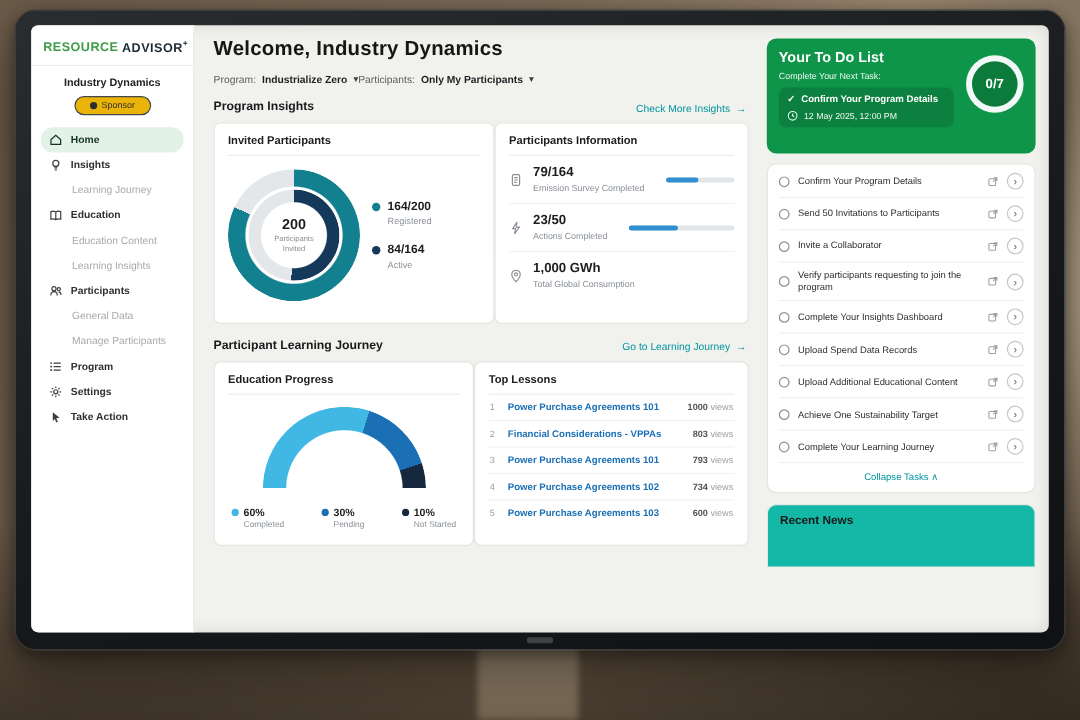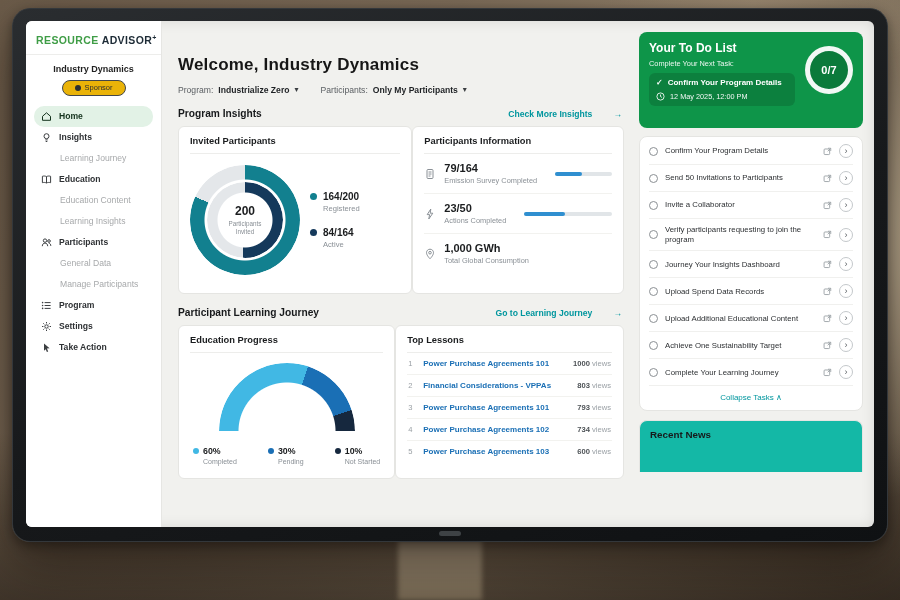--- a/index.html
+++ b/index.html
@@ -34,29 +34,29 @@
 .nav{padding:2px 8px}
 .nav-item{display:flex;align-items:center;gap:7px;height:21px;padding:0 7px;border-radius:10px;
   font-size:8.6px;font-weight:bold;color:#2e3134;cursor:pointer;white-space:nowrap}
 .nav-item.active{background:#e2f2e6;color:#14331d}
 .nav-item.sub{font-weight:normal;color:#a7a9ab;padding-left:26px}
 .nav-icon{width:11px;height:11px;display:inline-flex}
 .nav-icon svg{stroke-width:1}
 
 
 .main{flex:1;min-width:0;padding:10px 10px 0 16px}
-h1.title{font-size:17px;color:#161616;letter-spacing:.2px;margin:24px 0 10px}
-.filters{display:flex;gap:22px;align-items:flex-start}
+h1.title{font-size:17px;color:#161616;letter-spacing:.2px;margin:0 0 10px}
+.filters{display:flex;align-items:flex-start}
 .filter{display:flex;gap:5px;align-items:center;cursor:pointer}
 .f-label{font-size:8.6px;color:#5c6064}
 .f-value{font-size:8.6px;font-weight:bold;color:#1e2124}
 .f-chev{font-size:8px;color:#3a3e41;line-height:1}
 .section-row{display:flex;justify-content:space-between;align-items:center;margin:13px 2px 7px 0}
 .section-title{font-size:10.2px;font-weight:bold;color:#17191b}
-.section-link{font-size:8.6px;font-weight:bold;color:var(--accent-teal,#00969e);cursor:pointer;display:flex;gap:21px;align-items:flex-end}
+.section-link{font-size:8.6px;font-weight:normal;color:var(--accent-teal,#00969e);cursor:pointer;display:flex;gap:5px;align-items:flex-end}
 .cards-row{display:flex;}
 .card{background:#fff;border:1px solid #e5e5e2;border-radius:6px;padding:9px 11px;}
 .card-title{font-size:9.3px;font-weight:bold;color:#1b1d1f;padding-bottom:7px;border-bottom:1px solid #ededeb}
 .card-invited{flex:1.12;min-height:168px}
 .card-info{flex:1;min-height:168px}
 .card-edu{flex:1;min-height:154px}
 .card-lessons{flex:1.06;min-height:154px}
 
 
 .invited-body{display:flex;align-items:center;gap:10px;margin-top:11px}
@@ -480,21 +480,21 @@
                 <rect x="1.2" y="2.2" width="6.2" height="6.2" rx="1" fill="none" stroke="#9aa0a5"></rect>
                 <path d="M5.6 1.4 H8.6 V4.4 M8.4 1.6 L5.2 4.8" fill="none" stroke="#9aa0a5"></path>
               </svg>
             </span>
           <span class="task-chev">
               <span>›</span>
             </span>
         </div>
         <div class="task-row">
           <span class="task-check"></span>
-          <span class="task-label">Journey Your Insights Dashboard</span>
+          <span class="task-label">Complete Your Insights Dashboard</span>
           <span class="task-ext">
               <svg viewBox="0 0 10 10" width="9" height="9">
                 <rect x="1.2" y="2.2" width="6.2" height="6.2" rx="1" fill="none" stroke="#9aa0a5"></rect>
                 <path d="M5.6 1.4 H8.6 V4.4 M8.4 1.6 L5.2 4.8" fill="none" stroke="#9aa0a5"></path>
               </svg>
             </span>
           <span class="task-chev">
               <span>›</span>
             </span>
         </div>

